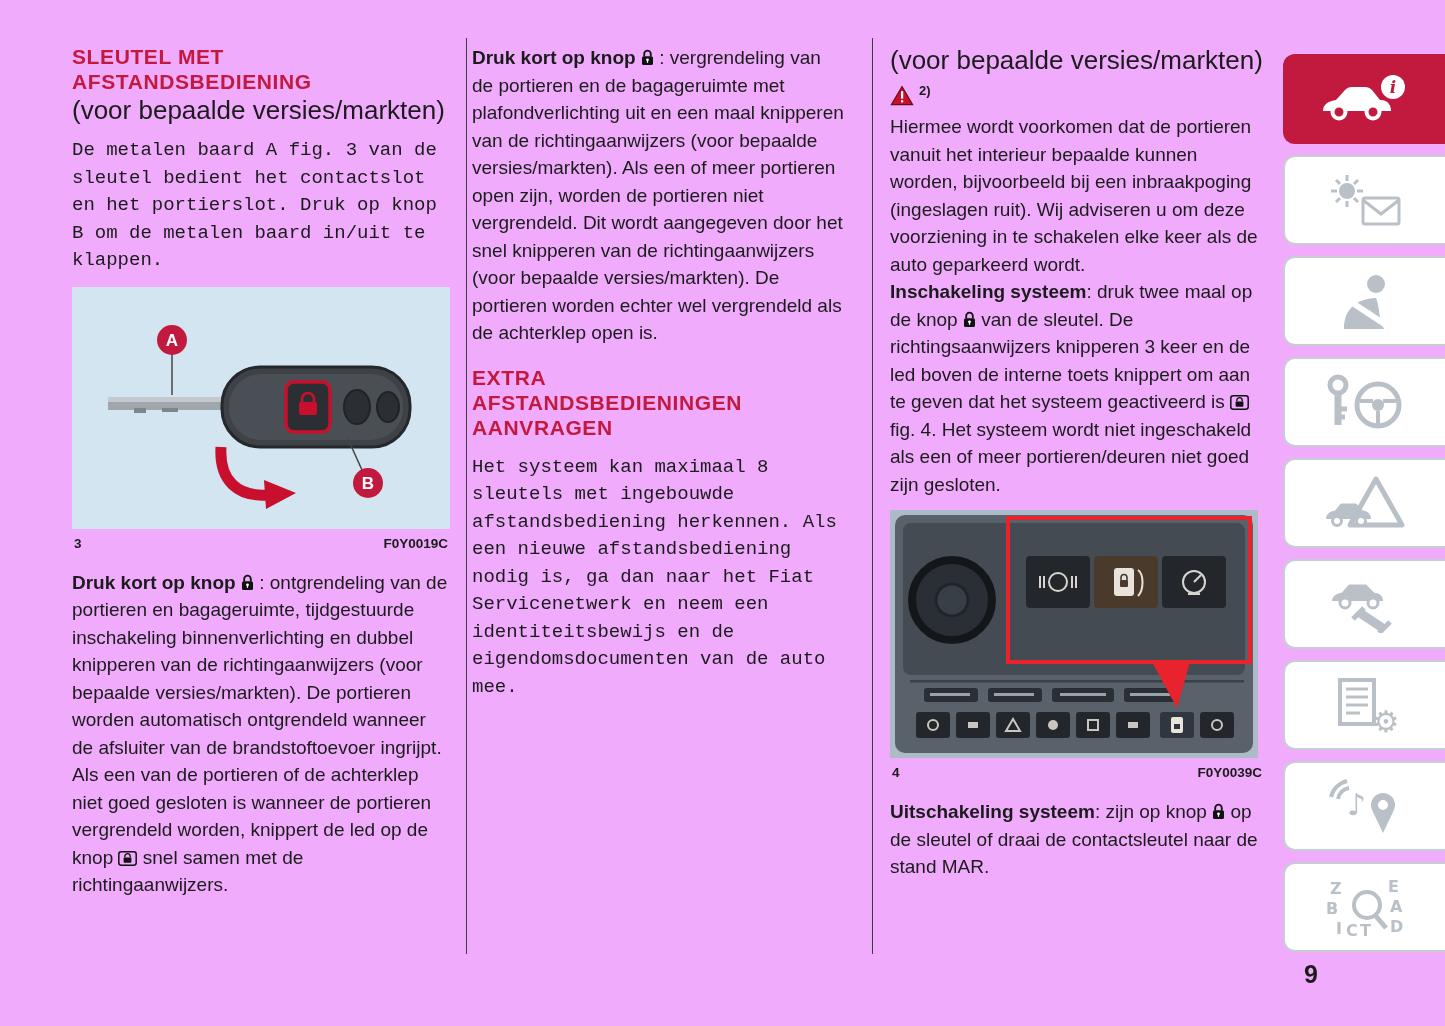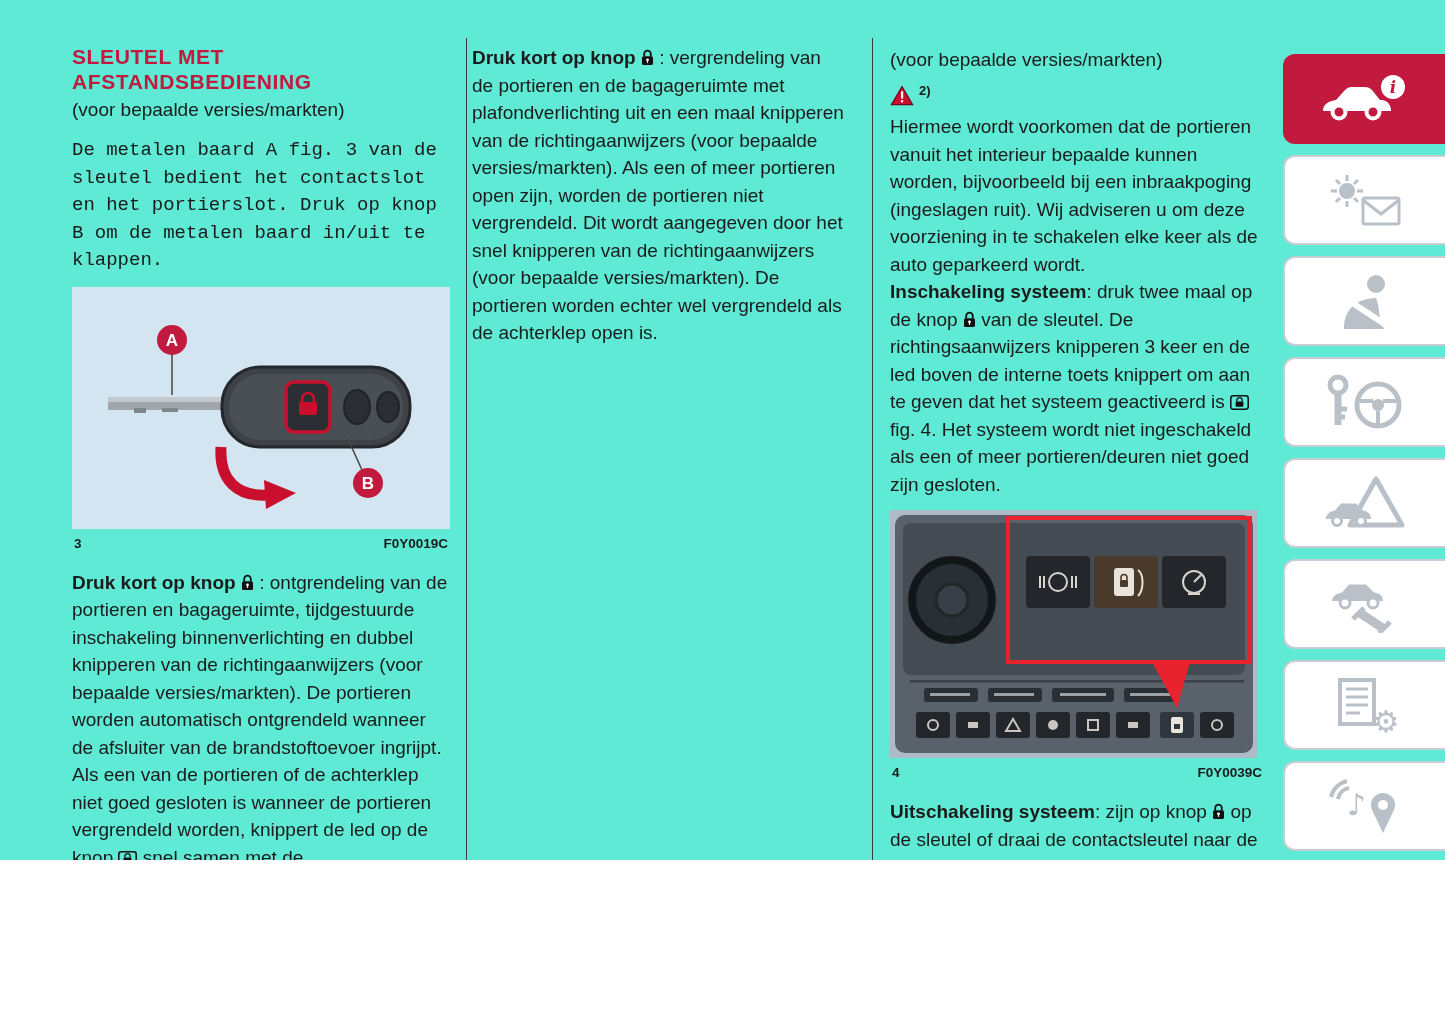--- a/index.html
+++ b/index.html
@@ -1,29 +1,29 @@
 <!DOCTYPE html>
 <html><head>
 <meta charset="utf-8">
 <style>
   * { box-sizing: border-box; }
   html,body { margin:0; padding:0; background:#ffffff; }
   body { font-family:"Liberation Sans", sans-serif; color:#1b1b1b; }
-  .page { position:relative; width:1445px; height:860px; background:#5eead4; overflow:hidden; }
+  .page { position:relative; width:1445px; height:1026px; background:#f0abfc; overflow:hidden; }
 
   .vdiv { position:absolute; top:38px; height:916px; width:1px; background:#3c3c3c; }
 
   .col { position:absolute; top:44px; }
   .col-left  { left:72px;  width:378px; }
   .col-mid   { left:472px; width:372px; }
   .col-right { left:890px; width:374px; }
 
   .red-heading { color:#C21A3F; font-weight:bold; font-size:21px; line-height:25px;
                  letter-spacing:.6px; margin:0; max-width:320px; }
-  .subnote { font-size:19px; line-height:26px; margin:3px 0 0 0; }
+  .subnote { font-size:26px; line-height:26px; margin:3px 0 0 0; }
   .body-text { font-size:19px; line-height:27.5px; margin:0; } .mt14 { margin-top:14px;font-family:Liberation Mono, monospace; } .mt18 { margin-top:18px; }
 
   .figure { margin:12px 0 0 0; }
   .figure svg { display:block; }
   .figcap { display:flex; justify-content:space-between; font-size:13.5px; font-weight:bold;
             margin-top:7px; padding:0 2px; }
 
   .inline-icon { display:inline-block; vertical-align:-2px; line-height:0; }
   .warn-row { display:flex; align-items:flex-start; gap:5px; margin:12px 0 2px 0; height:26px; }
   .warn-ref { font-size:13px; font-weight:bold; margin-top:-2px; }
@@ -117,21 +117,23 @@
       <span class="inline-icon"><svg width="13" height="17" viewBox="0 0 13 17">
             <path d="M3.2 7.4V5a3.3 3.3 0 0 1 6.6 0v2.4" fill="none" stroke="#111" stroke-width="1.8"></path>
             <rect x="1" y="7.2" width="11" height="8.8" rx="1.6" fill="#111"></rect>
             <circle cx="6.5" cy="10.8" r="1.4" fill="#fff"></circle>
             <rect x="5.9" y="11.2" width="1.2" height="2.6" fill="#fff"></rect>
           </svg></span>
       <span>: vergrendeling van de portieren en de bagageruimte met plafondverlichting uit en een maal knipperen van de richtingaanwijzers (voor bepaalde versies/markten). Als een of meer portieren open zijn, worden de portieren niet vergrendeld. Dit wordt aangegeven door het snel knipperen van de richtingaanwijzers (voor bepaalde versies/markten). De portieren worden echter wel vergrendeld als de achterklep open is.</span>
     </p>
 
 
-
+    <h2 class="red-heading mt18" style="max-width:300px">EXTRA AFSTANDSBEDIENINGEN AANVRAGEN</h2>
+
+    <p class="body-text mt14">Het systeem kan maximaal 8 sleutels met ingebouwde afstandsbediening herkennen. Als een nieuwe afstandsbediening nodig is, ga dan naar het Fiat Servicenetwerk en neem een identiteitsbewijs en de eigendomsdocumenten van de auto mee.</p>
   </section>
 
   <section class="col col-right">
     <p class="subnote">(voor bepaalde versies/markten)</p>
 
     <div class="warn-row">
       <span class="inline-icon"><svg width="24" height="21" viewBox="0 0 24 21">
             <path d="M12 1.6 22.6 19.6H1.4z" fill="#C8102E" stroke="#6e0a18" stroke-width="1.2"></path>
             <rect x="11" y="6.2" width="2.2" height="7.4" fill="#fff"></rect>
             <rect x="11" y="15.2" width="2.2" height="2.2" fill="#fff"></rect>

